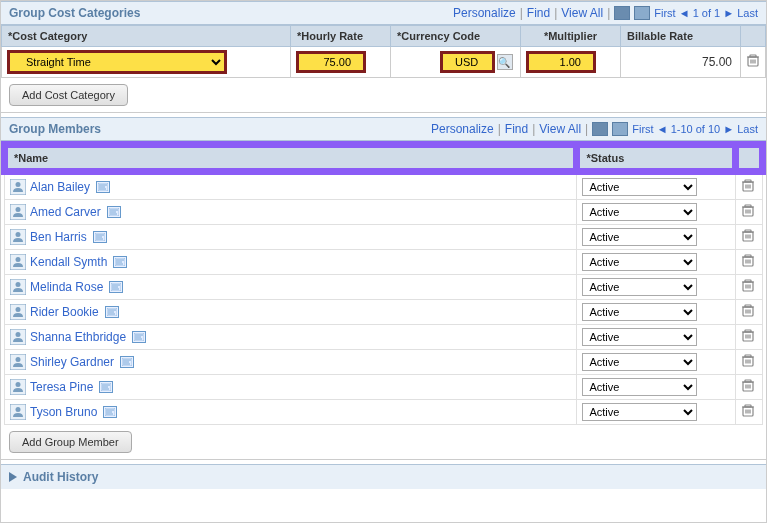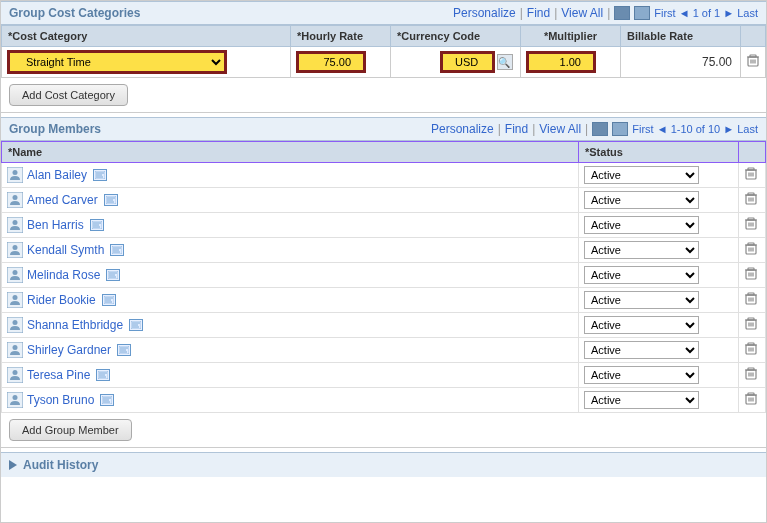--- a/index.html
+++ b/index.html
@@ -154,21 +154,21 @@
       margin-top: 0;
     }
 
     .members-table {
       width: 100%;
       border-collapse: collapse;
     }
 
     .members-table th {
       background: #d0dce8;
-      border: 1px solid #8b5cf6;
+      border: 7px solid #8b5cf6;
       padding: 4px 6px;
       text-align: left;
       font-weight: bold;
       font-size: 11px;
       color: #333;
     }
 
     .members-table td {
       border-bottom: 1px solid #e0e0e0;
       border-left: 1px solid #e0e0e0;

